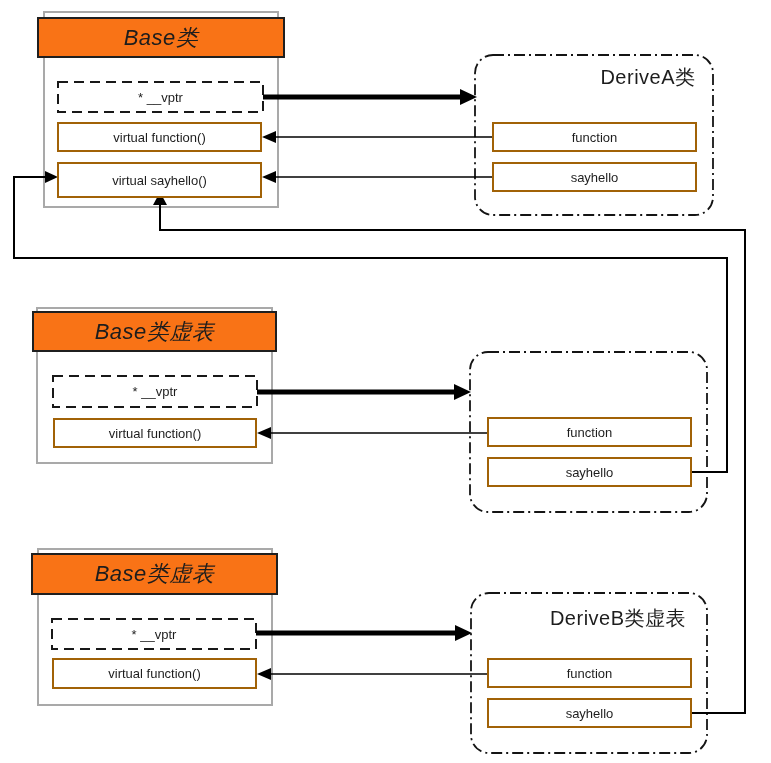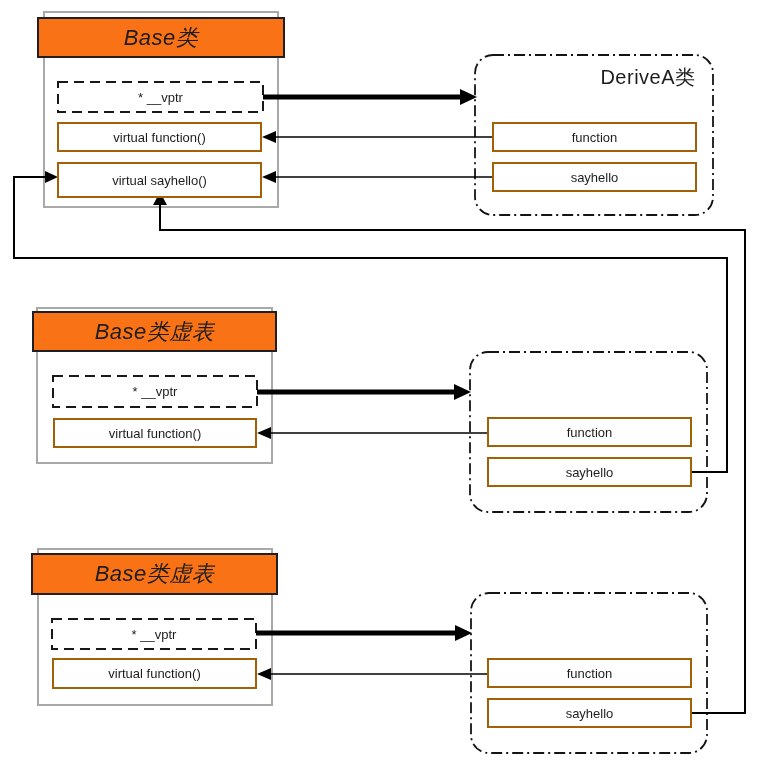--- a/index.html
+++ b/index.html
@@ -108,16 +108,17 @@
   <div class="vlabel" style="left:53px;top:376px;width:204px;height:31px;">* __vptr</div>
   <div class="field" style="left:53px;top:418px;width:204px;height:30px;">virtual function()</div>
 
   <div class="field" style="left:487px;top:417px;width:205px;height:30px;">function</div>
   <div class="field" style="left:487px;top:457px;width:205px;height:30px;">sayhello</div>
 
   <div class="titlebox" style="left:31px;top:553px;width:247px;height:42px;">Base类虚表</div>
   <div class="vlabel" style="left:52px;top:619px;width:204px;height:30px;">* __vptr</div>
   <div class="field" style="left:52px;top:658px;width:205px;height:31px;">virtual function()</div>
 
+  <div class="vtitle" style="left:528px;top:604px;width:180px;height:28px;">DeriveB类虚表</div>
   <div class="field" style="left:487px;top:658px;width:205px;height:30px;">function</div>
   <div class="field" style="left:487px;top:698px;width:205px;height:30px;">sayhello</div>
 
 </div>
 
 </body></html>

